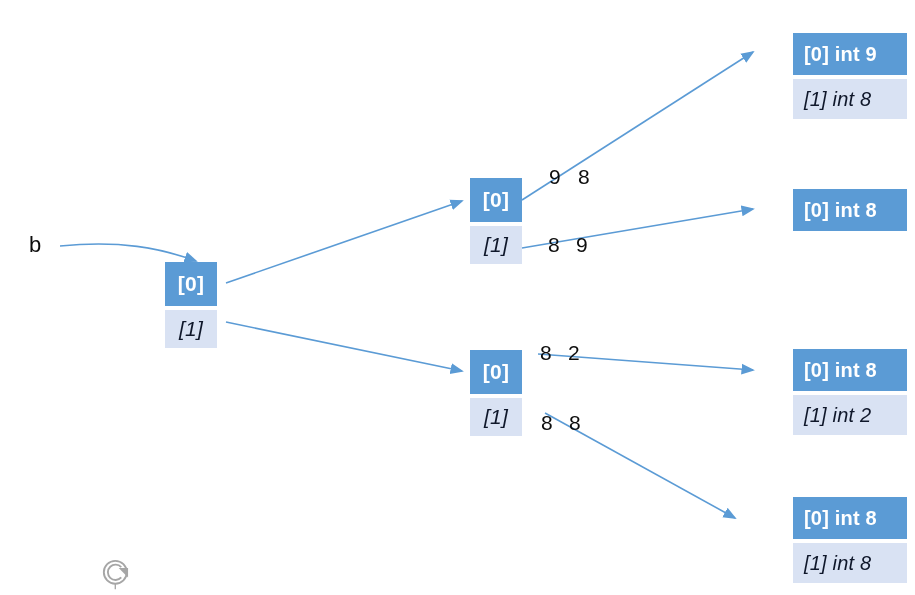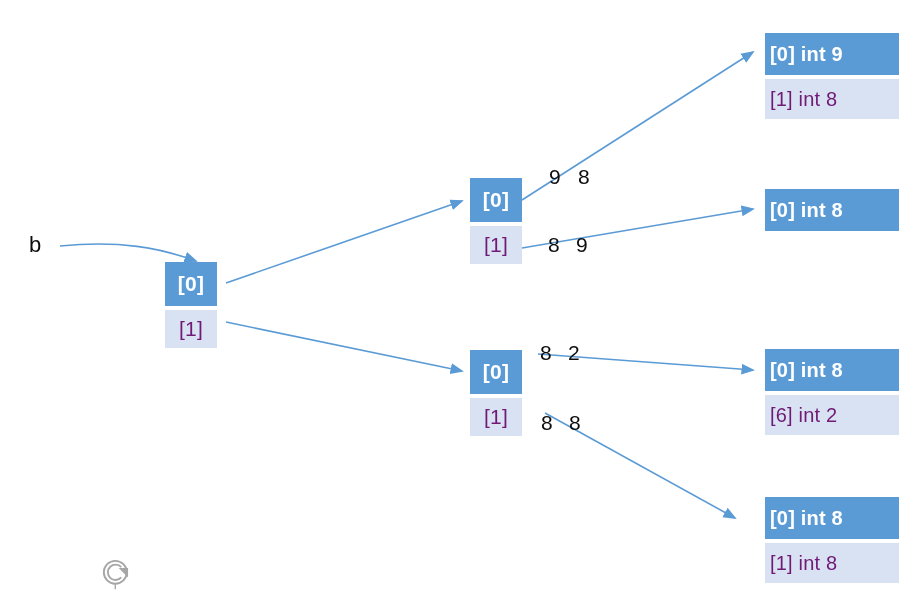--- a/index.html
+++ b/index.html
@@ -36,37 +36,39 @@
     white-space: nowrap;
     letter-spacing: 0.2px;
   }
   .cell-0 {
     background: #5b9bd5;
     color: #ffffff;
     font-weight: bold;
   }
   .cell-1 {
     background: #d9e2f3;
-    color: #701a75;
+    color: #0f172a;
     font-weight: normal;
+    font-style: italic;
   }
   
   .node-small .cell {
     width: 52px;
     justify-content: center;
     font-size: 21px;
   }
   .node-small .cell-0 { height: 44px; }
   .node-small .cell-1 { height: 38px; margin-top: 4px; }
 
   
   .node-wide .cell {
-    width: 134px;
-    padding-left: 5px;
+    width: 114px;
+    padding-left: 11px;
     font-size: 20px;
+    margin-left: 28px;
   }
   .node-wide .cell-0 { height: 42px; }
   .node-wide .cell-1 { height: 40px; margin-top: 4px; }
 
   
   .label {
     position: absolute;
     color: #0d0d0d;
     font-size: 22px;
     line-height: 1;
@@ -149,21 +151,21 @@
     <div class="cell cell-0">[0] int 9</div>
     <div class="cell cell-1">[1] int 8</div>
   </div>
 
   <div class="node node-wide" style="left:765px; top:189px;">
     <div class="cell cell-0">[0] int 8</div>
   </div>
 
   <div class="node node-wide" style="left:765px; top:349px;">
     <div class="cell cell-0">[0] int 8</div>
-    <div class="cell cell-1">[6] int 2</div>
+    <div class="cell cell-1">[1] int 2</div>
   </div>
 
   <div class="node node-wide" style="left:765px; top:497px;">
     <div class="cell cell-0">[0] int 8</div>
     <div class="cell cell-1">[1] int 8</div>
   </div>
 
   <svg class="watermark" viewBox="0 0 40 40" xmlns="http://www.w3.org/2000/svg">
     <circle cx="18" cy="18" r="13.5" fill="none" stroke="#a6a6a6" stroke-width="2.2"></circle>
     <path d="M25 12 A9 9 0 1 0 25 24" fill="none" stroke="#a6a6a6" stroke-width="2.2"></path>

